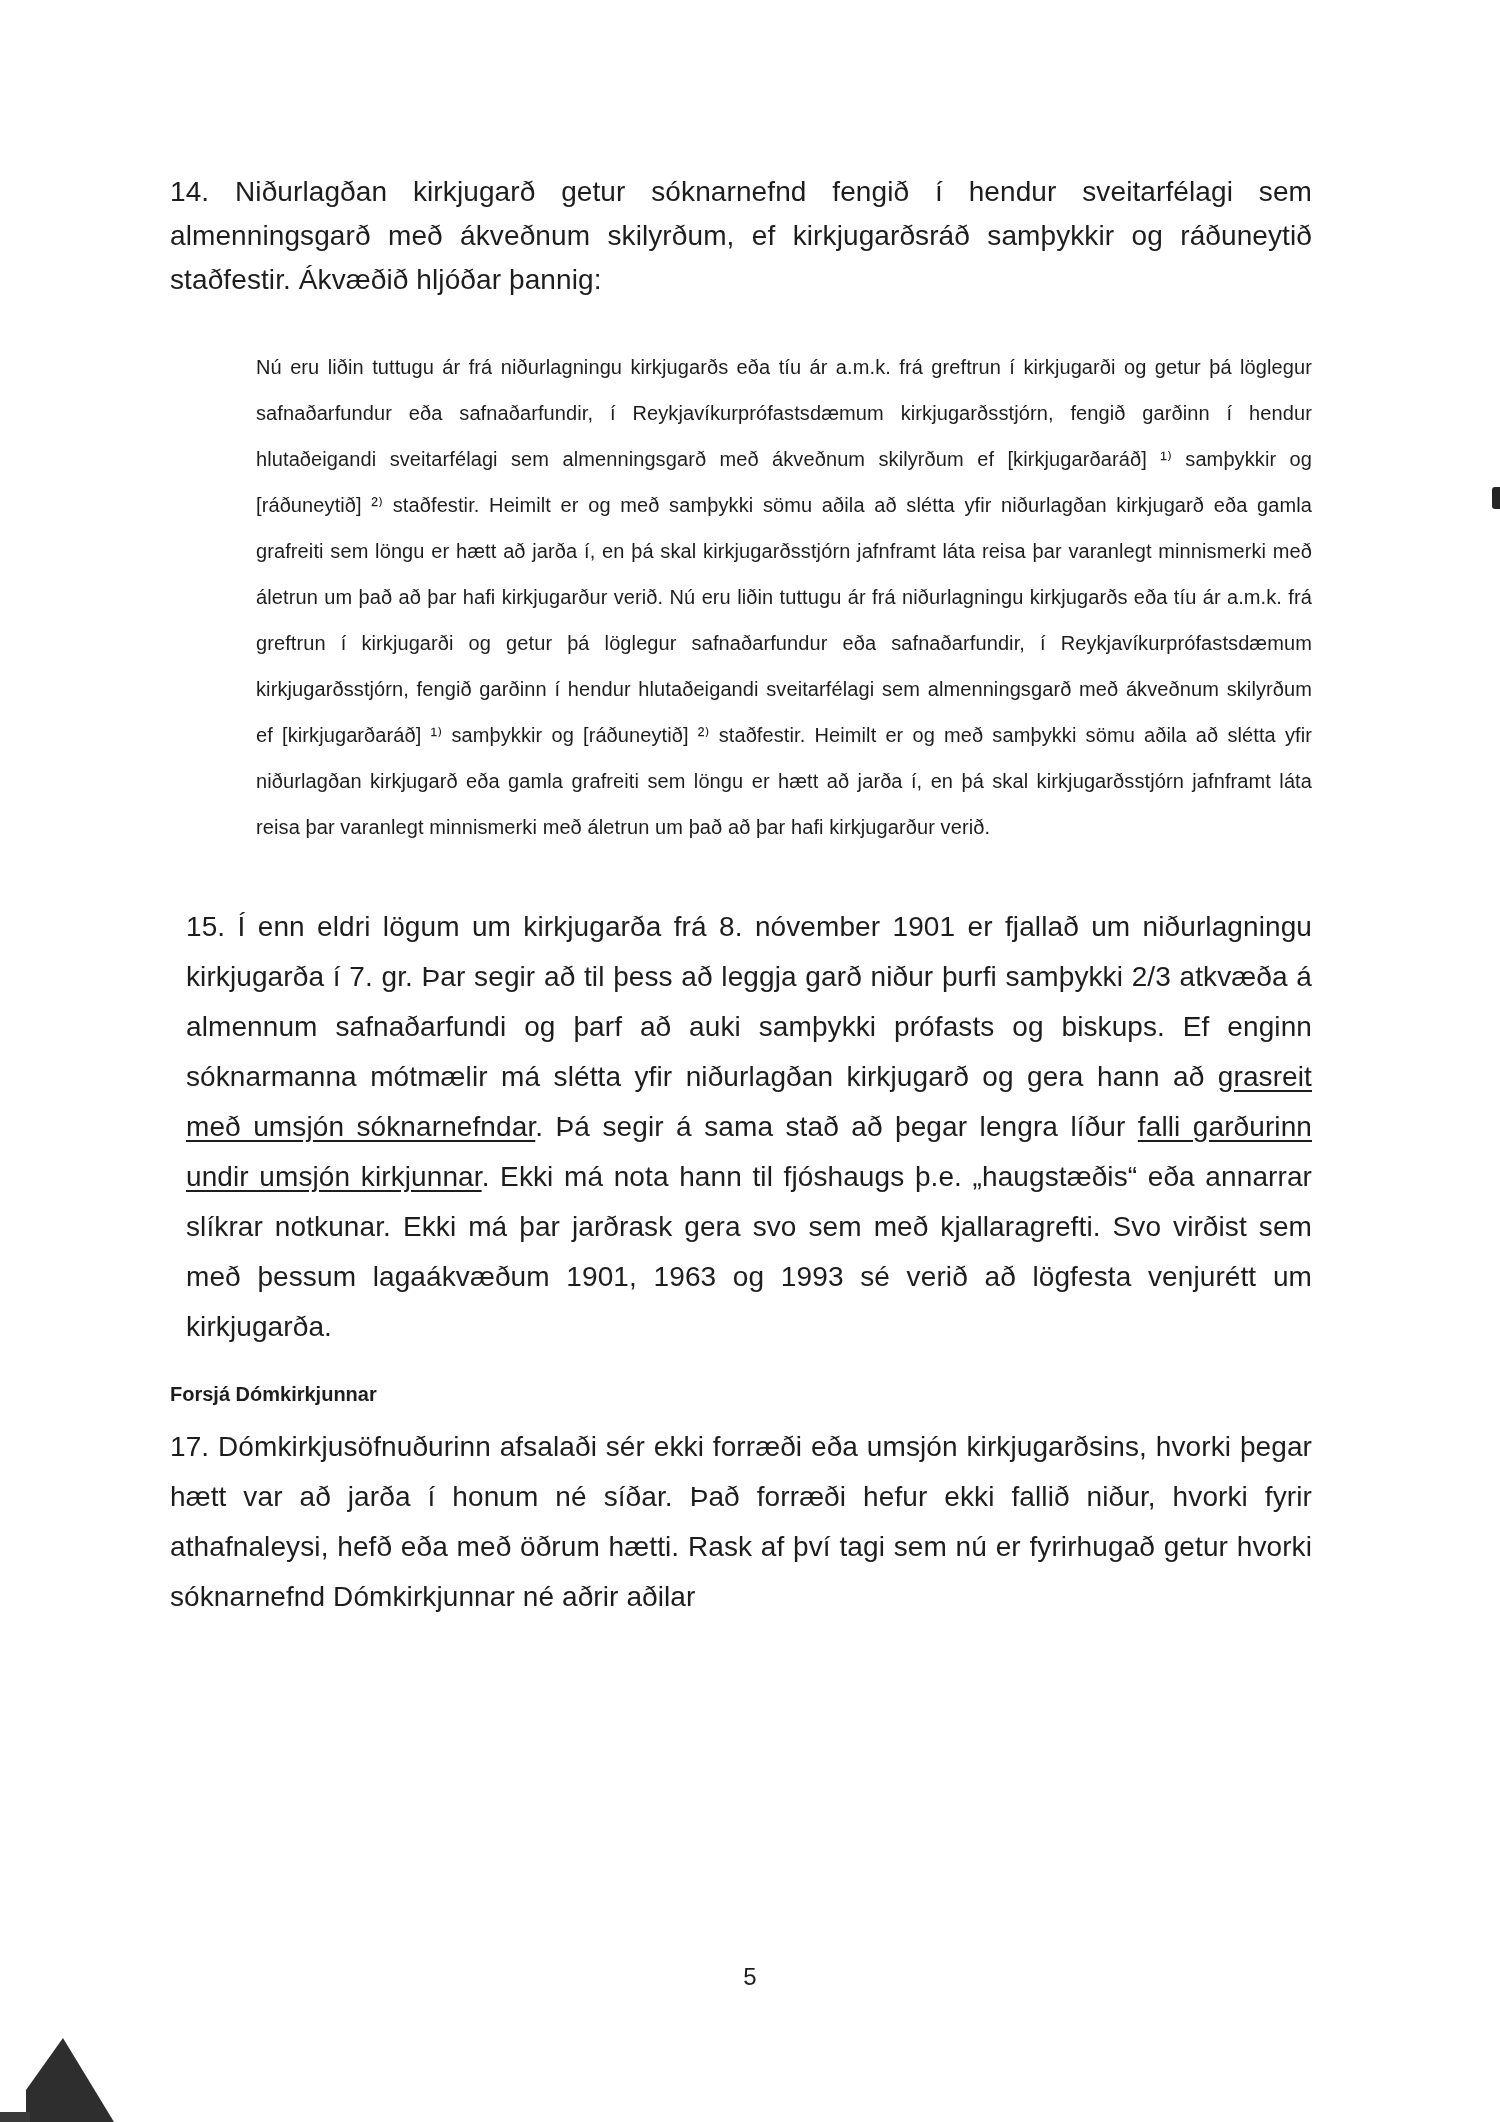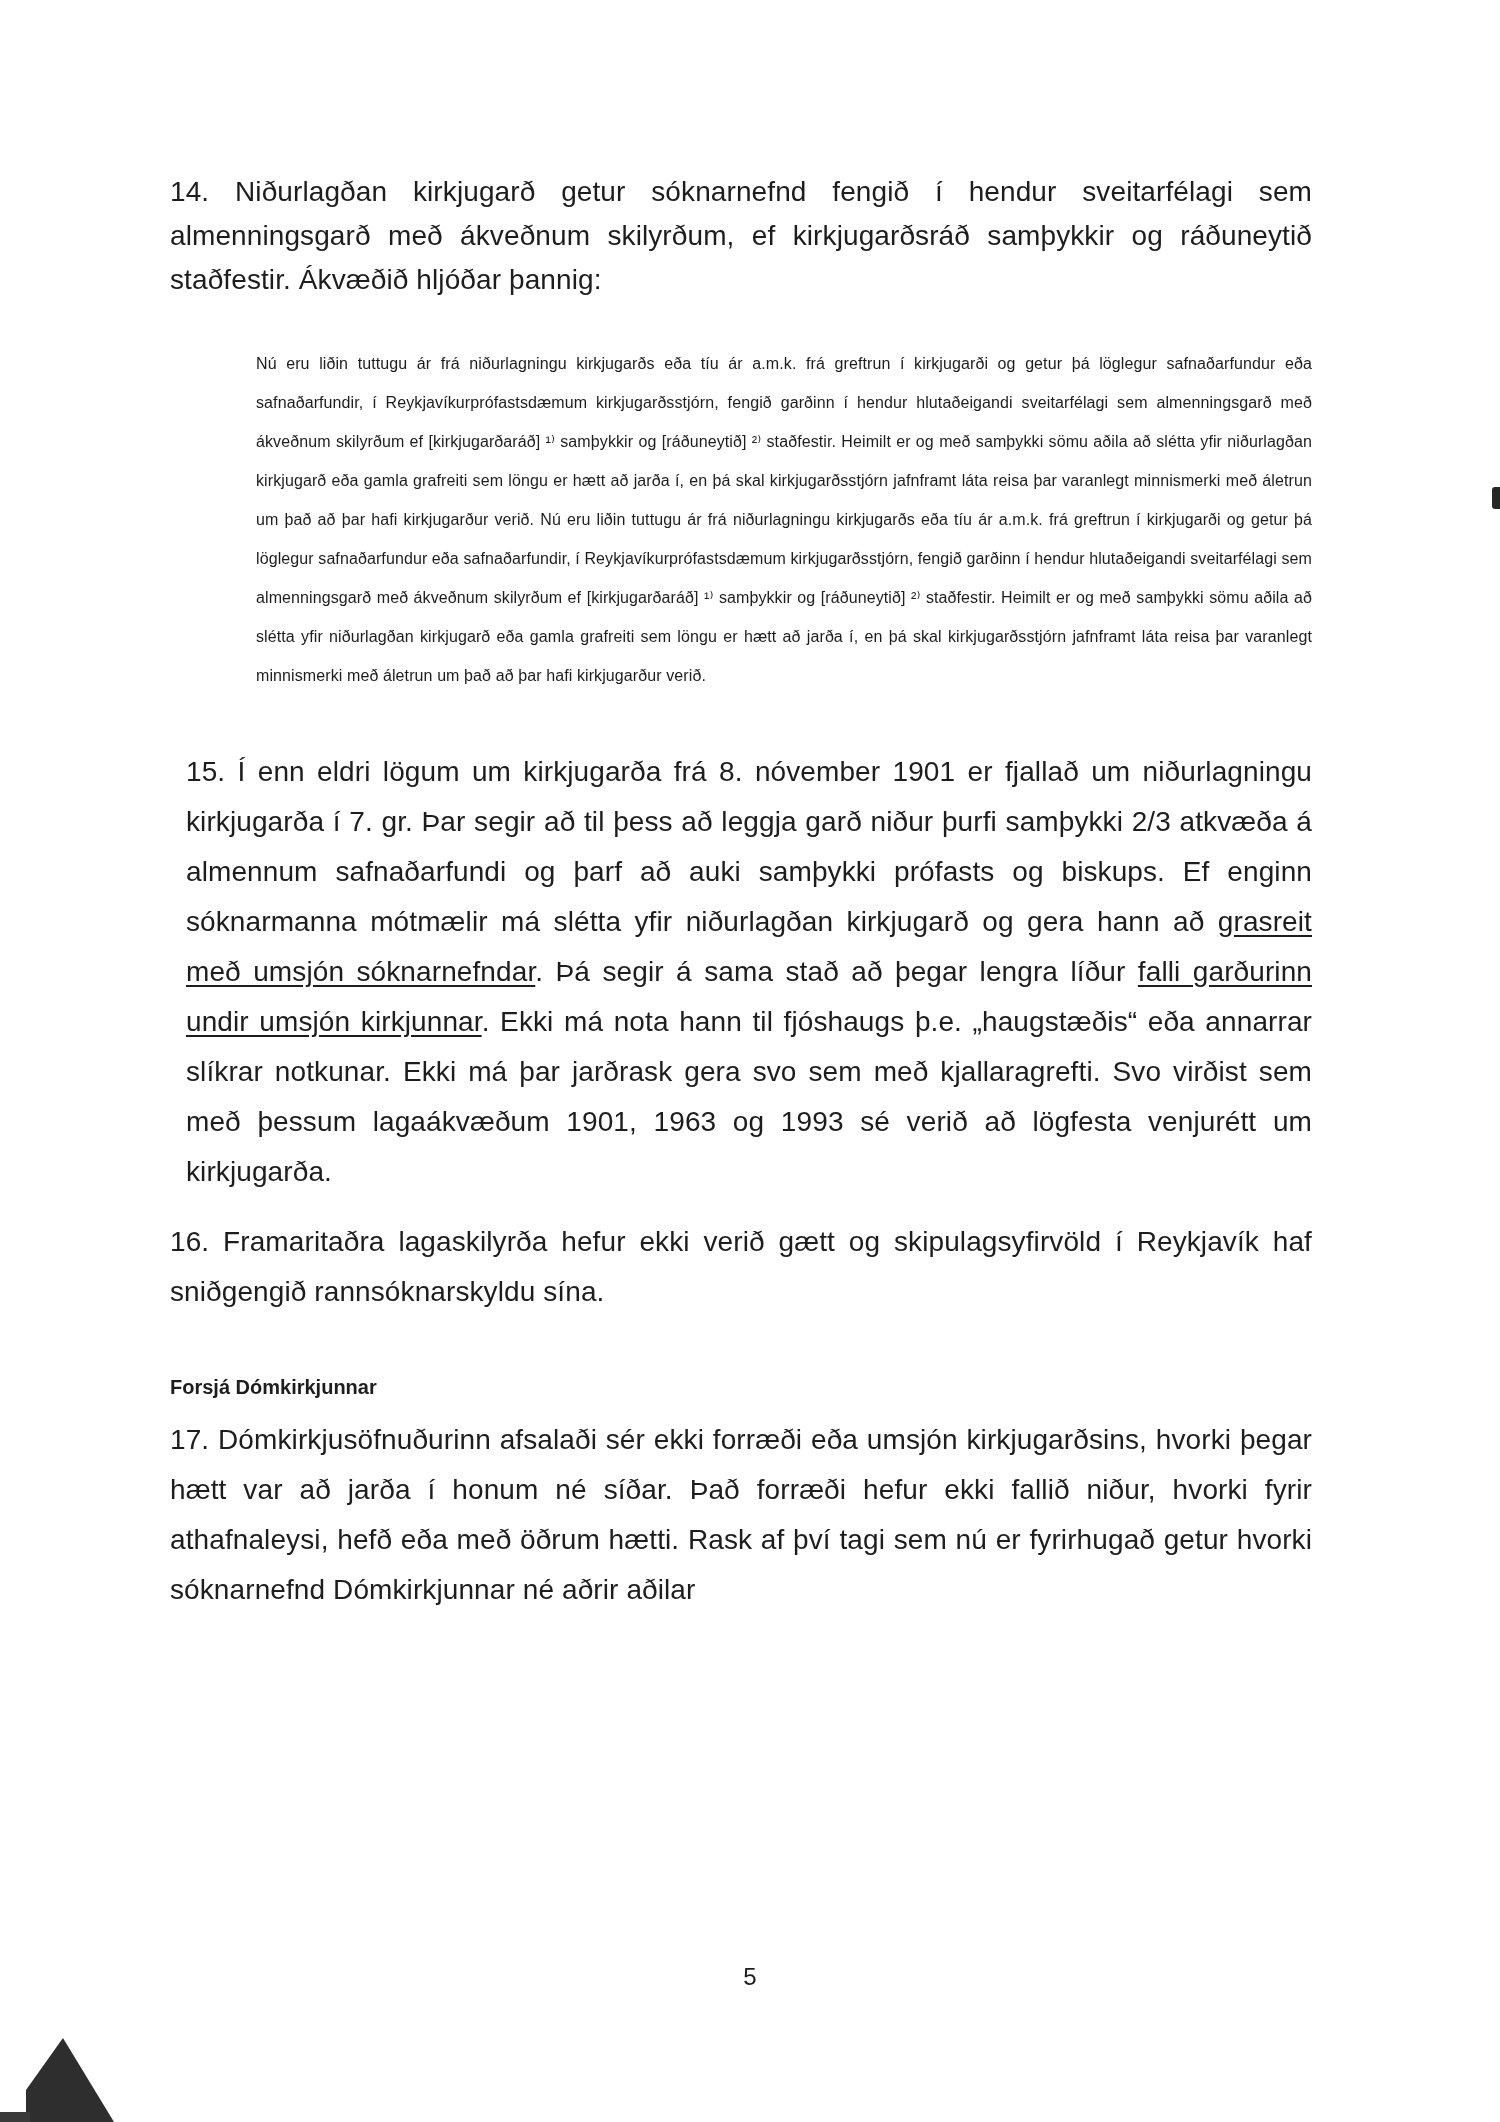--- a/index.html
+++ b/index.html
@@ -29,22 +29,22 @@
     text-align: justify;
     margin-bottom: 48px;
     letter-spacing: 0.1px;
   }
   p.first-par {
     line-height: 44px;
     margin-bottom: 42px;
   }
   blockquote.statute {
     margin: 0 0 52px 86px;
-    font-size: 16px;
-    line-height: 39px;
+    font-size: 20px;
+    line-height: 46px;
     text-align: justify;
     letter-spacing: 0.1px;
   }
   p.tight-after { margin-bottom: 20px; margin-left: 16px; }
   h3.section-heading {
     font-size: 20px;
     line-height: 44px;
     font-weight: 700;
     margin-bottom: 6px;
   }
@@ -94,21 +94,20 @@
 
   <div class="content">
 
     <p class="body-par first-par">14. Niðurlagðan kirkjugarð getur sóknarnefnd fengið í hendur sveitarfélagi sem almenningsgarð með ákveðnum skilyrðum, ef kirkjugarðsráð samþykkir og ráðuneytið staðfestir. Ákvæðið hljóðar þannig:</p>
 
     <blockquote class="statute">Nú eru liðin tuttugu ár frá niðurlagningu kirkjugarðs eða tíu ár a.m.k. frá greftrun í kirkjugarði og getur þá löglegur safnaðarfundur eða safnaðarfundir, í Reykjavíkurprófastsdæmum kirkjugarðsstjórn, fengið garðinn í hendur hlutaðeigandi sveitarfélagi sem almenningsgarð með ákveðnum skilyrðum ef [kirkjugarðaráð] ¹⁾ samþykkir og [ráðuneytið] ²⁾ staðfestir. Heimilt er og með samþykki sömu aðila að slétta yfir niðurlagðan kirkjugarð eða gamla grafreiti sem löngu er hætt að jarða í, en þá skal kirkjugarðsstjórn jafnframt láta reisa þar varanlegt minnismerki með áletrun um það að þar hafi kirkjugarður verið. Nú eru liðin tuttugu ár frá niðurlagningu kirkjugarðs eða tíu ár a.m.k. frá greftrun í kirkjugarði og getur þá löglegur safnaðarfundur eða safnaðarfundir, í Reykjavíkurprófastsdæmum kirkjugarðsstjórn, fengið garðinn í hendur hlutaðeigandi sveitarfélagi sem almenningsgarð með ákveðnum skilyrðum ef [kirkjugarðaráð] ¹⁾ samþykkir og [ráðuneytið] ²⁾ staðfestir. Heimilt er og með samþykki sömu aðila að slétta yfir niðurlagðan kirkjugarð eða gamla grafreiti sem löngu er hætt að jarða í, en þá skal kirkjugarðsstjórn jafnframt láta reisa þar varanlegt minnismerki með áletrun um það að þar hafi kirkjugarður verið.</blockquote>
 
 
     <p class="body-par tight-after"><span>15. Í enn eldri lögum um kirkjugarða frá 8. nóvember 1901  er fjallað um niðurlagningu kirkjugarða í 7. gr. Þar segir að til þess að leggja garð niður þurfi samþykki 2/3 atkvæða á almennum safnaðarfundi og þarf að auki samþykki prófasts og biskups. Ef enginn sóknarmanna mótmælir má slétta yfir niðurlagðan kirkjugarð og gera hann að </span><span class="u">grasreit með umsjón sóknarnefndar</span><span>. Þá segir á sama stað að þegar lengra líður </span><span class="u">falli garðurinn undir umsjón kirkjunnar</span><span>. Ekki má nota hann til fjóshaugs þ.e. „haugstæðis“ eða annarrar slíkrar notkunar. Ekki má þar jarðrask gera svo sem með kjallaragrefti. Svo virðist sem með þessum lagaákvæðum 1901, 1963 og 1993 sé verið að lögfesta venjurétt um kirkjugarða.</span></p>
 
-    <p class="body-par">16. Framaritaðra lagaskilyrða hefur ekki verið gætt og skipulagsyfirvöld í Reykjavík haf sniðgengið rannsóknarskyldu sína.</p>
 
     <h3 class="section-heading">Forsjá Dómkirkjunnar</h3>
 
     <p class="body-par last-par">17. Dómkirkjusöfnuðurinn afsalaði sér ekki forræði eða umsjón  kirkjugarðsins, hvorki þegar hætt var að jarða í honum né síðar. Það forræði hefur ekki fallið niður, hvorki fyrir athafnaleysi, hefð eða með öðrum hætti. Rask af því tagi sem nú er fyrirhugað getur hvorki sóknarnefnd Dómkirkjunnar né aðrir aðilar</p>
 
   </div>
 
   <div class="page-number">5</div>
 
   <div class="artifact-edge-mark"></div>

